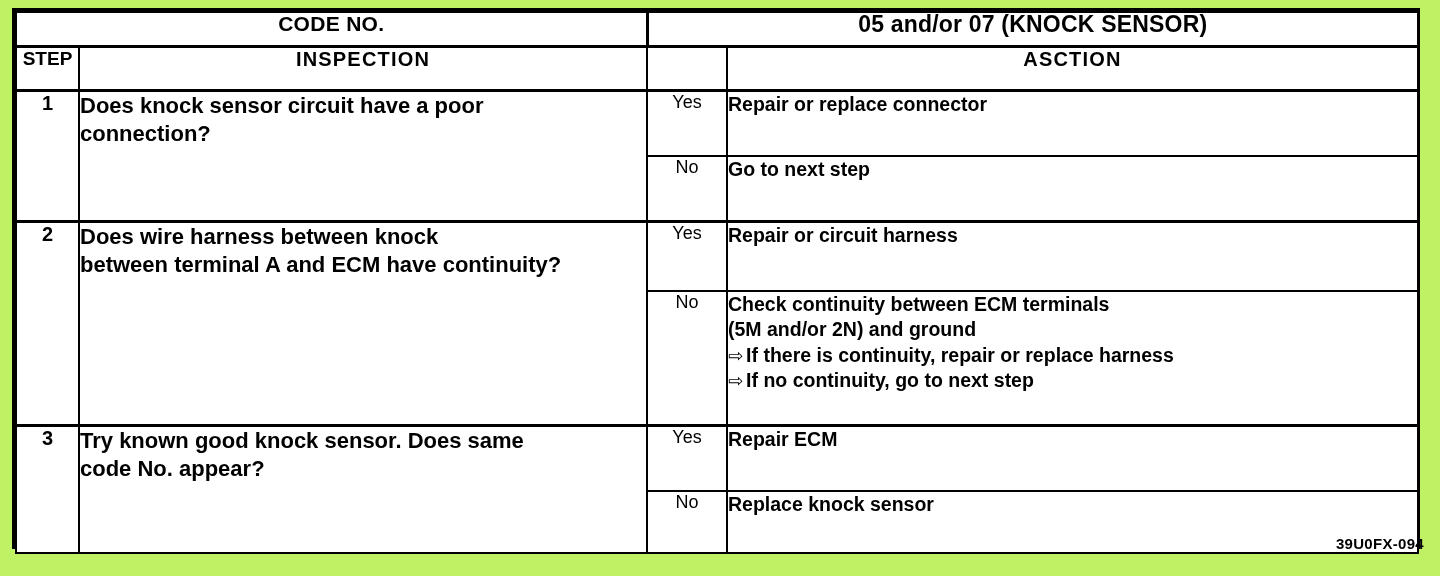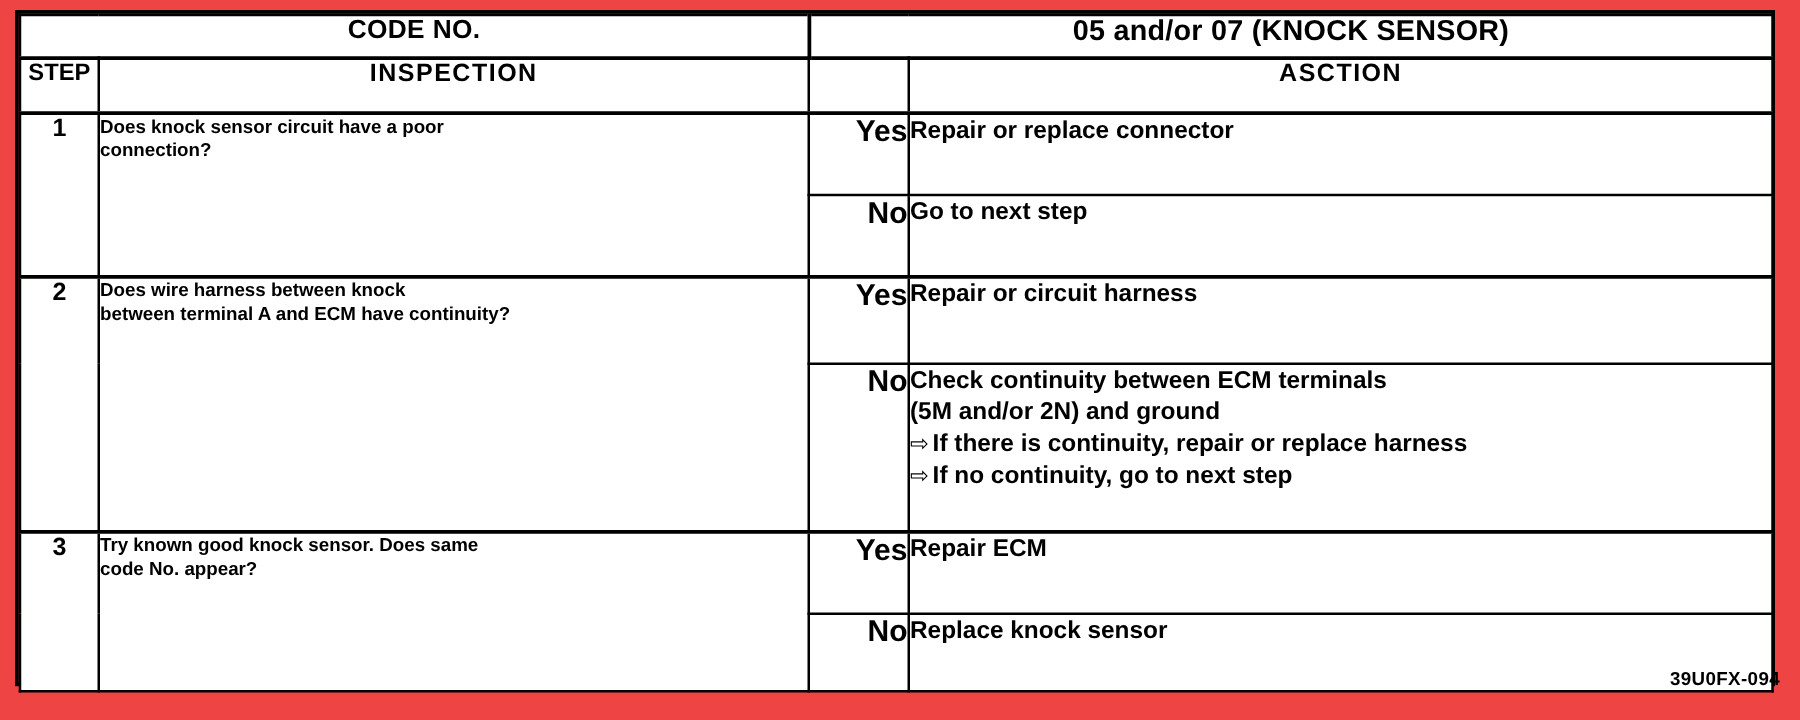--- a/index.html
+++ b/index.html
@@ -13,21 +13,21 @@
     height: 576px;
     font-family: "Liberation Sans", sans-serif;
     color: #000000;
     overflow: hidden;
   }
 
   .page {
     position: relative;
     width: 1440px;
     height: 576px;
-    background: #ef4444;
+    background: #bef264;
   }
 
   
   .table-wrap {
     position: absolute;
     left: 12px;
     top: 8px;
     width: 1408px;   
     height: 541px;   
     box-sizing: border-box;
@@ -99,26 +99,26 @@
   .step-num {
     text-align: center;
     font-weight: bold;
     font-size: 20px;
     padding-top: 10px;
   }
   .insp {
     padding: 9px 0 6px 12px;
     line-height: 1.30;
     font-weight: bold;
-    font-size: 15px;
+    font-size: 22px;
   }
   .yn {
-    text-align: right;
-    font-weight: bold;
-    font-size: 24px;
+    text-align: center;
+    font-weight: normal;
+    font-size: 18px;
     padding-top: 11px;
   }
   .act {
     padding: 9px 0 6px 12px;
     line-height: 1.30;
     font-weight: bold;
     font-size: 19.5px;
   }
   .act .arrow-line {
     white-space: nowrap;

